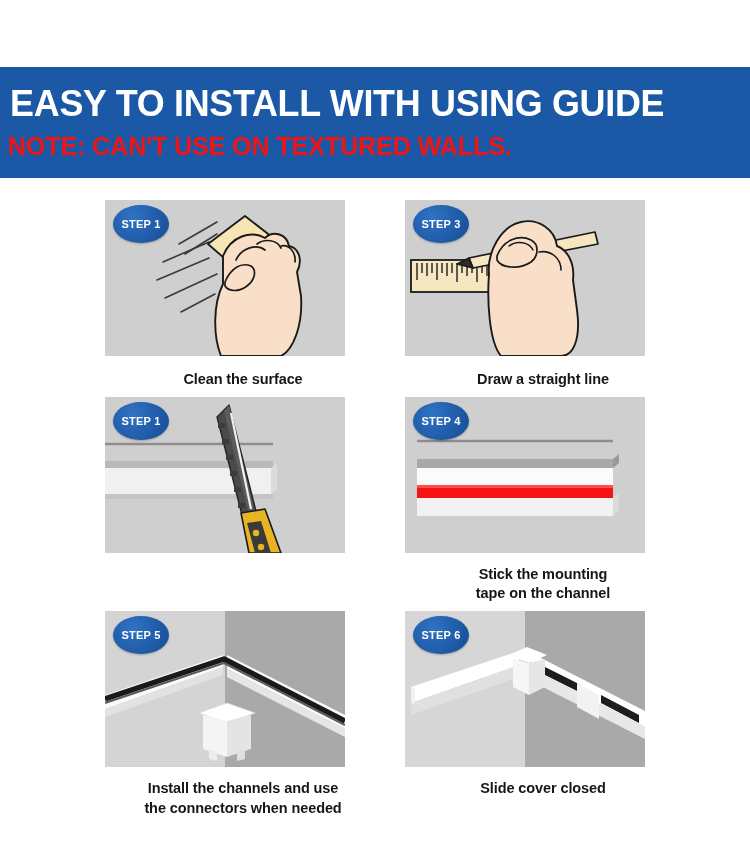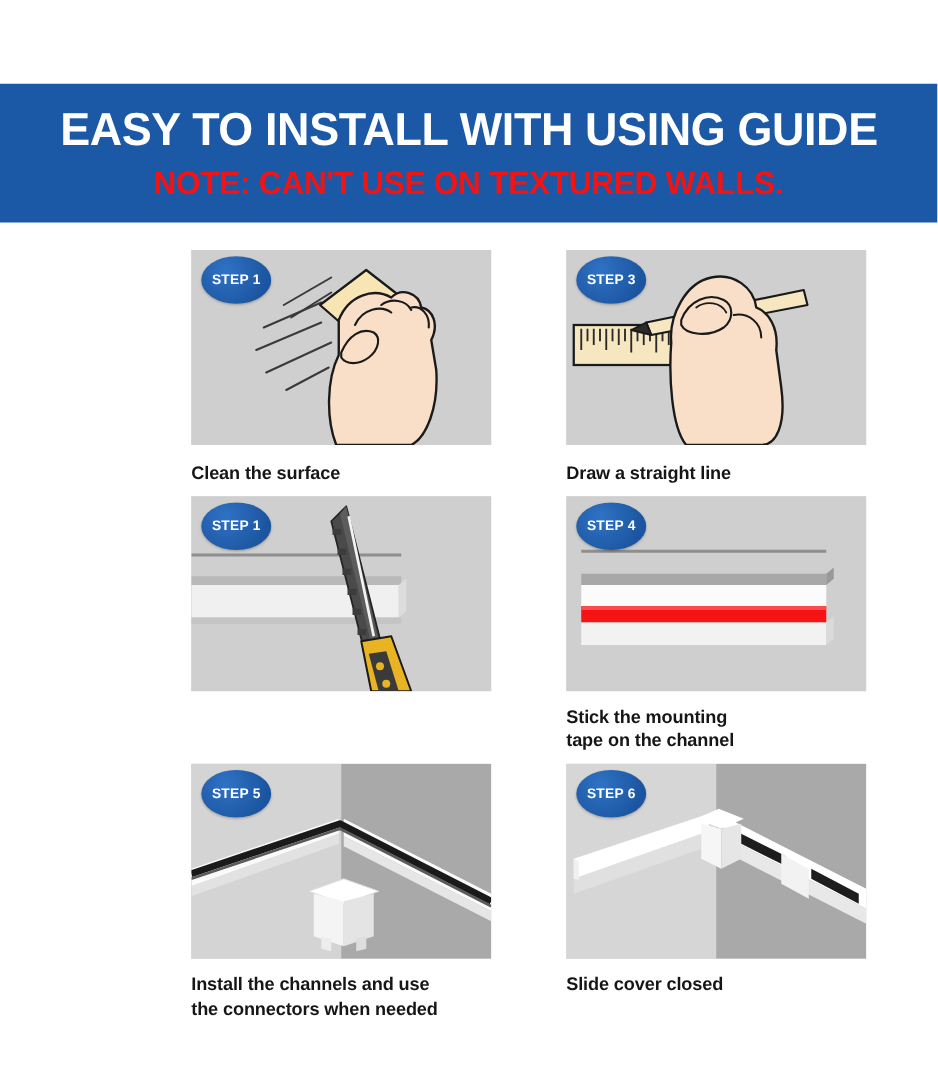--- a/index.html
+++ b/index.html
@@ -20,21 +20,21 @@
   .banner {
     position: absolute;
     left: 0;
     top: 67px;
     width: 750px;
     height: 111px;
     background: #1b59a6;
     box-sizing: border-box;
     display: flex;
     flex-direction: column;
-    align-items: center;
+    align-items: flex-start;
     justify-content: center;
   }
   .banner-title {
     color: #ffffff;
     font-size: 37px;
     font-weight: bold;
     letter-spacing: -0.3px;
     line-height: 1.05;
     white-space: nowrap;
     text-align: center;
@@ -59,21 +59,20 @@
     top: 200px;
     width: 540px;
     display: grid;
     grid-template-columns: 240px 240px;
     grid-column-gap: 60px;
     grid-row-template: auto;
   }
   .step-cell {
     width: 276px;
     margin-bottom: 8px;
-    margin-left: 48px;
   }
   .step-figure {
     position: relative;
     width: 240px;
     height: 156px;
     background: #cfcfcf;
     overflow: hidden;
   }
   .step-badge {
     position: absolute;
@@ -88,20 +87,21 @@
     font-size: 11px;
     font-weight: bold;
     letter-spacing: 0.2px;
     display: flex;
     align-items: center;
     justify-content: center;
     z-index: 9;
     box-shadow: 0 1px 2px rgba(0,0,0,0.25);
   }
   .step-caption {
+    text-align: center;
     font-size: 14.5px;
     font-weight: bold;
     color: #161616;
     line-height: 1.32;
     padding-top: 12px;
     letter-spacing: -0.1px;
   }
   .cell-1 .step-caption, .cell-2 .step-caption { padding-top: 14px; }
 
   svg.fig { display: block; width: 240px; height: 156px; }

